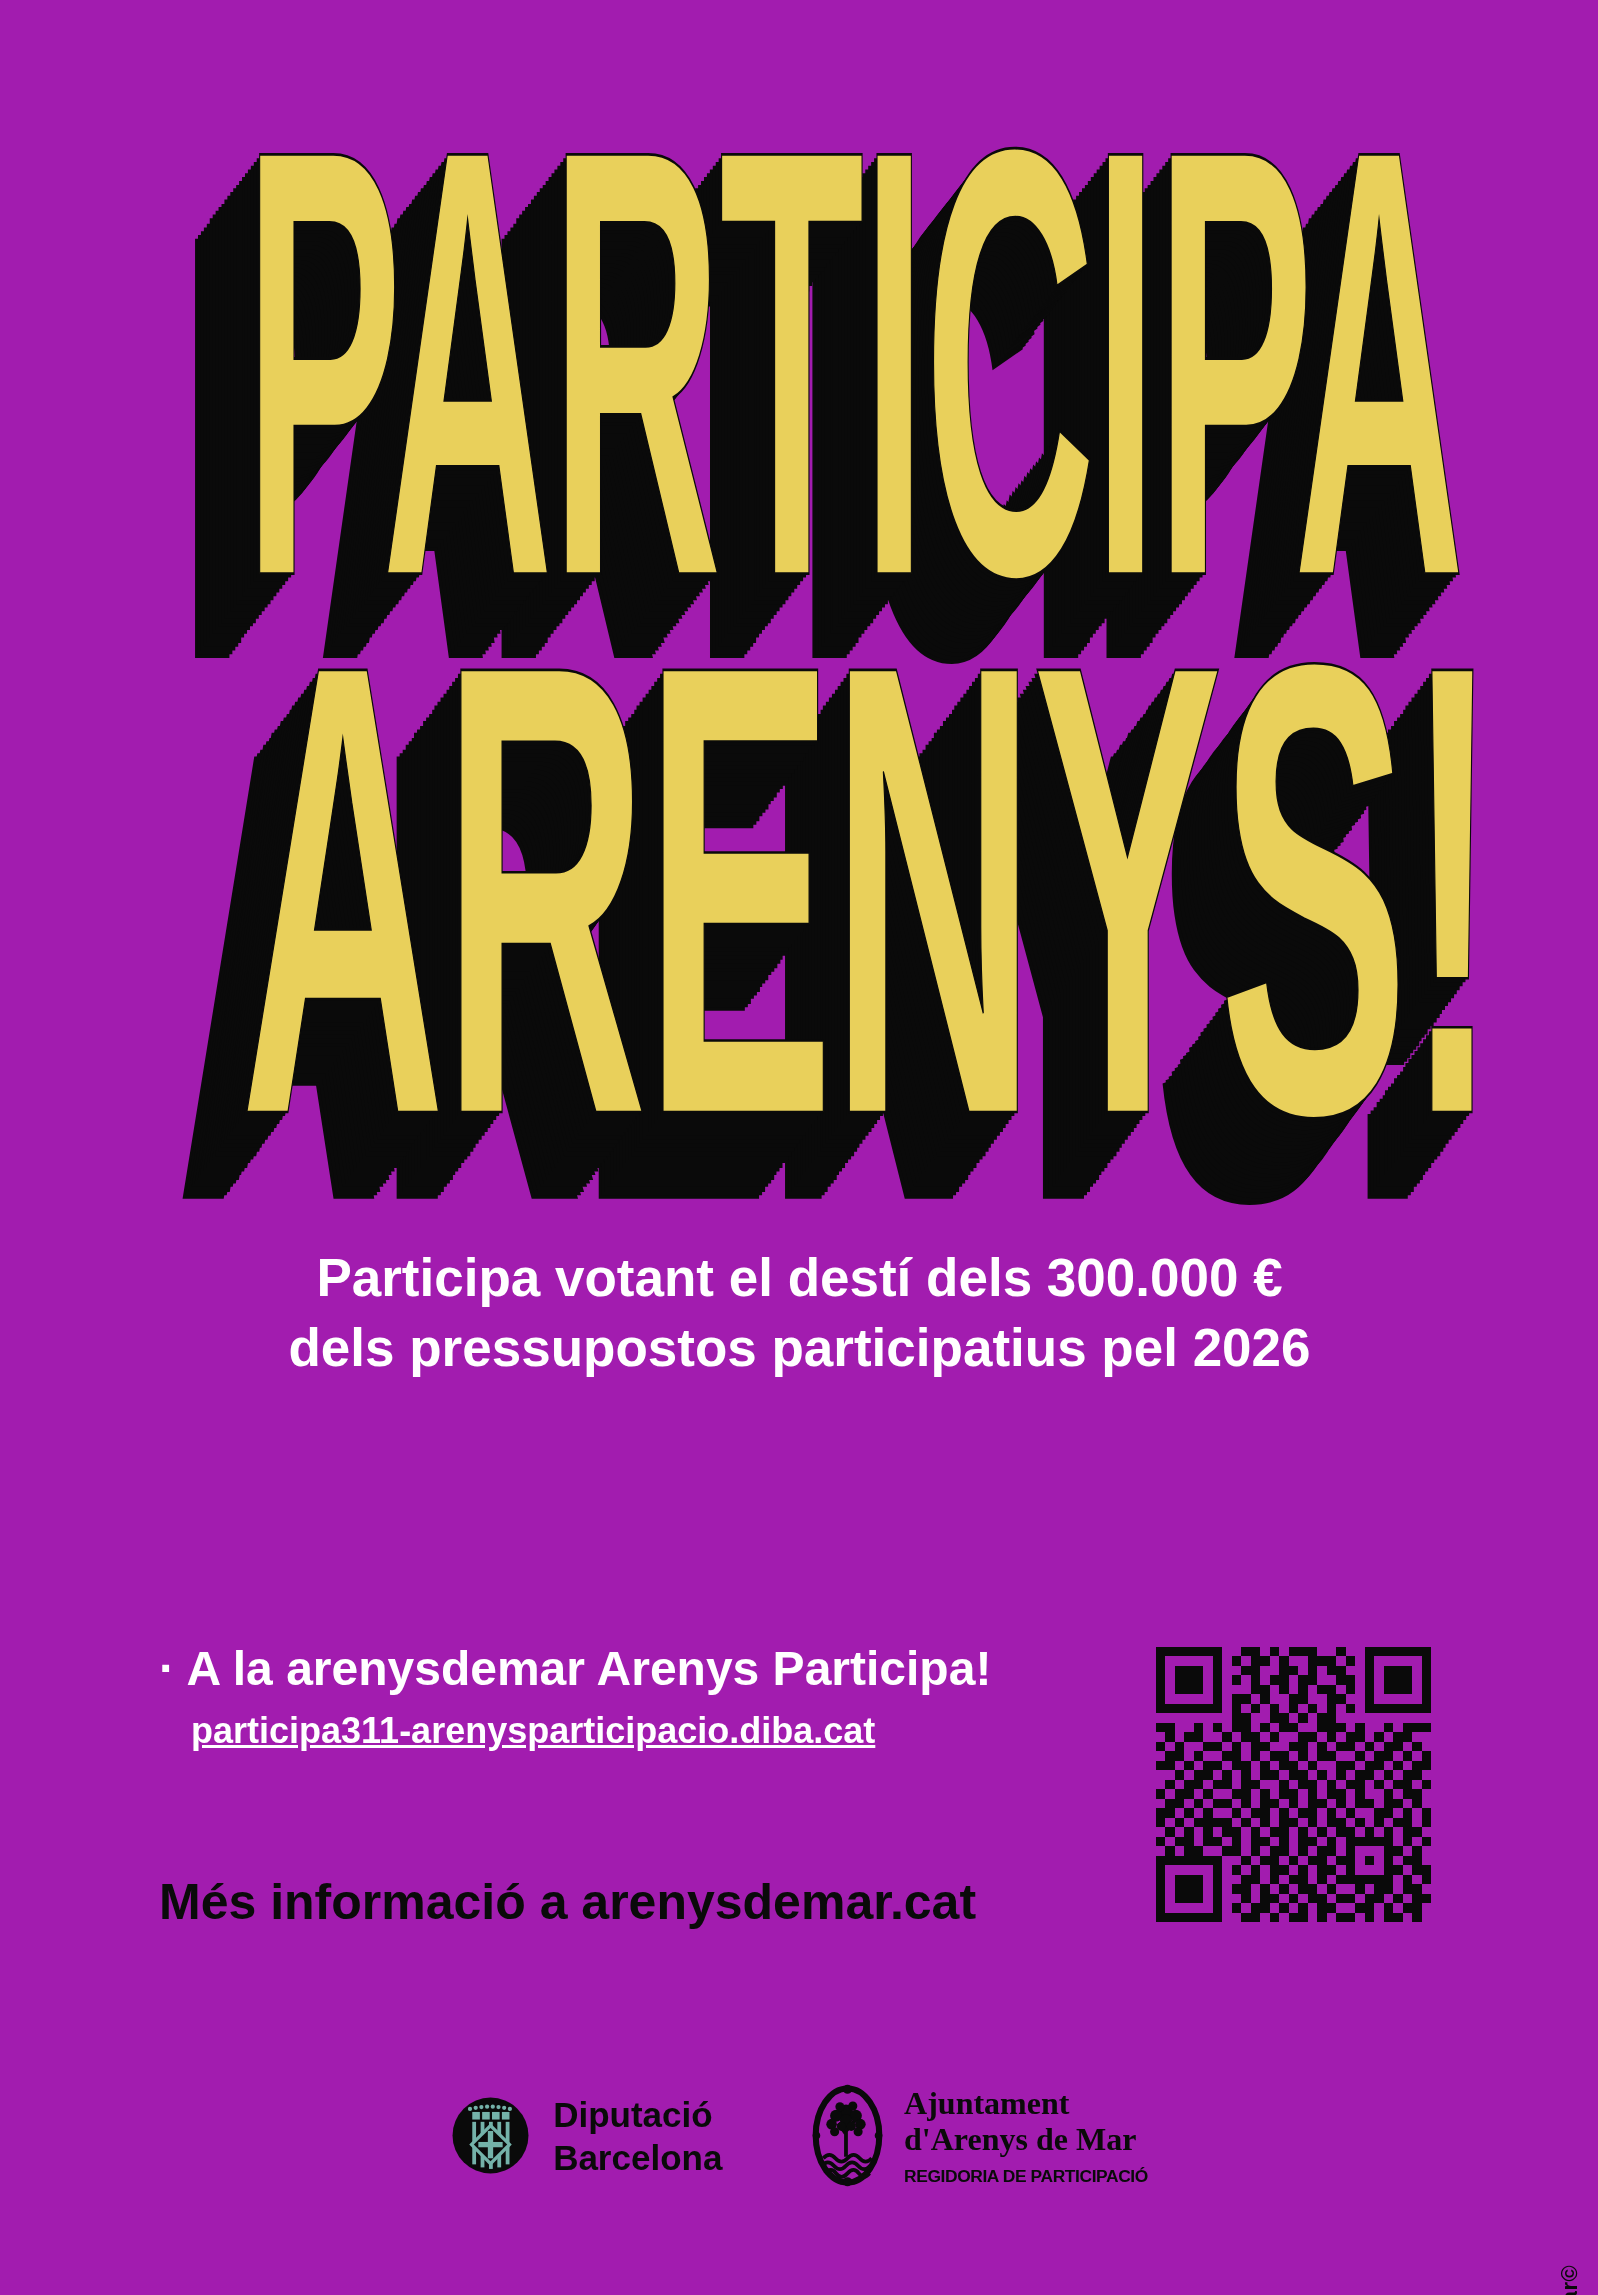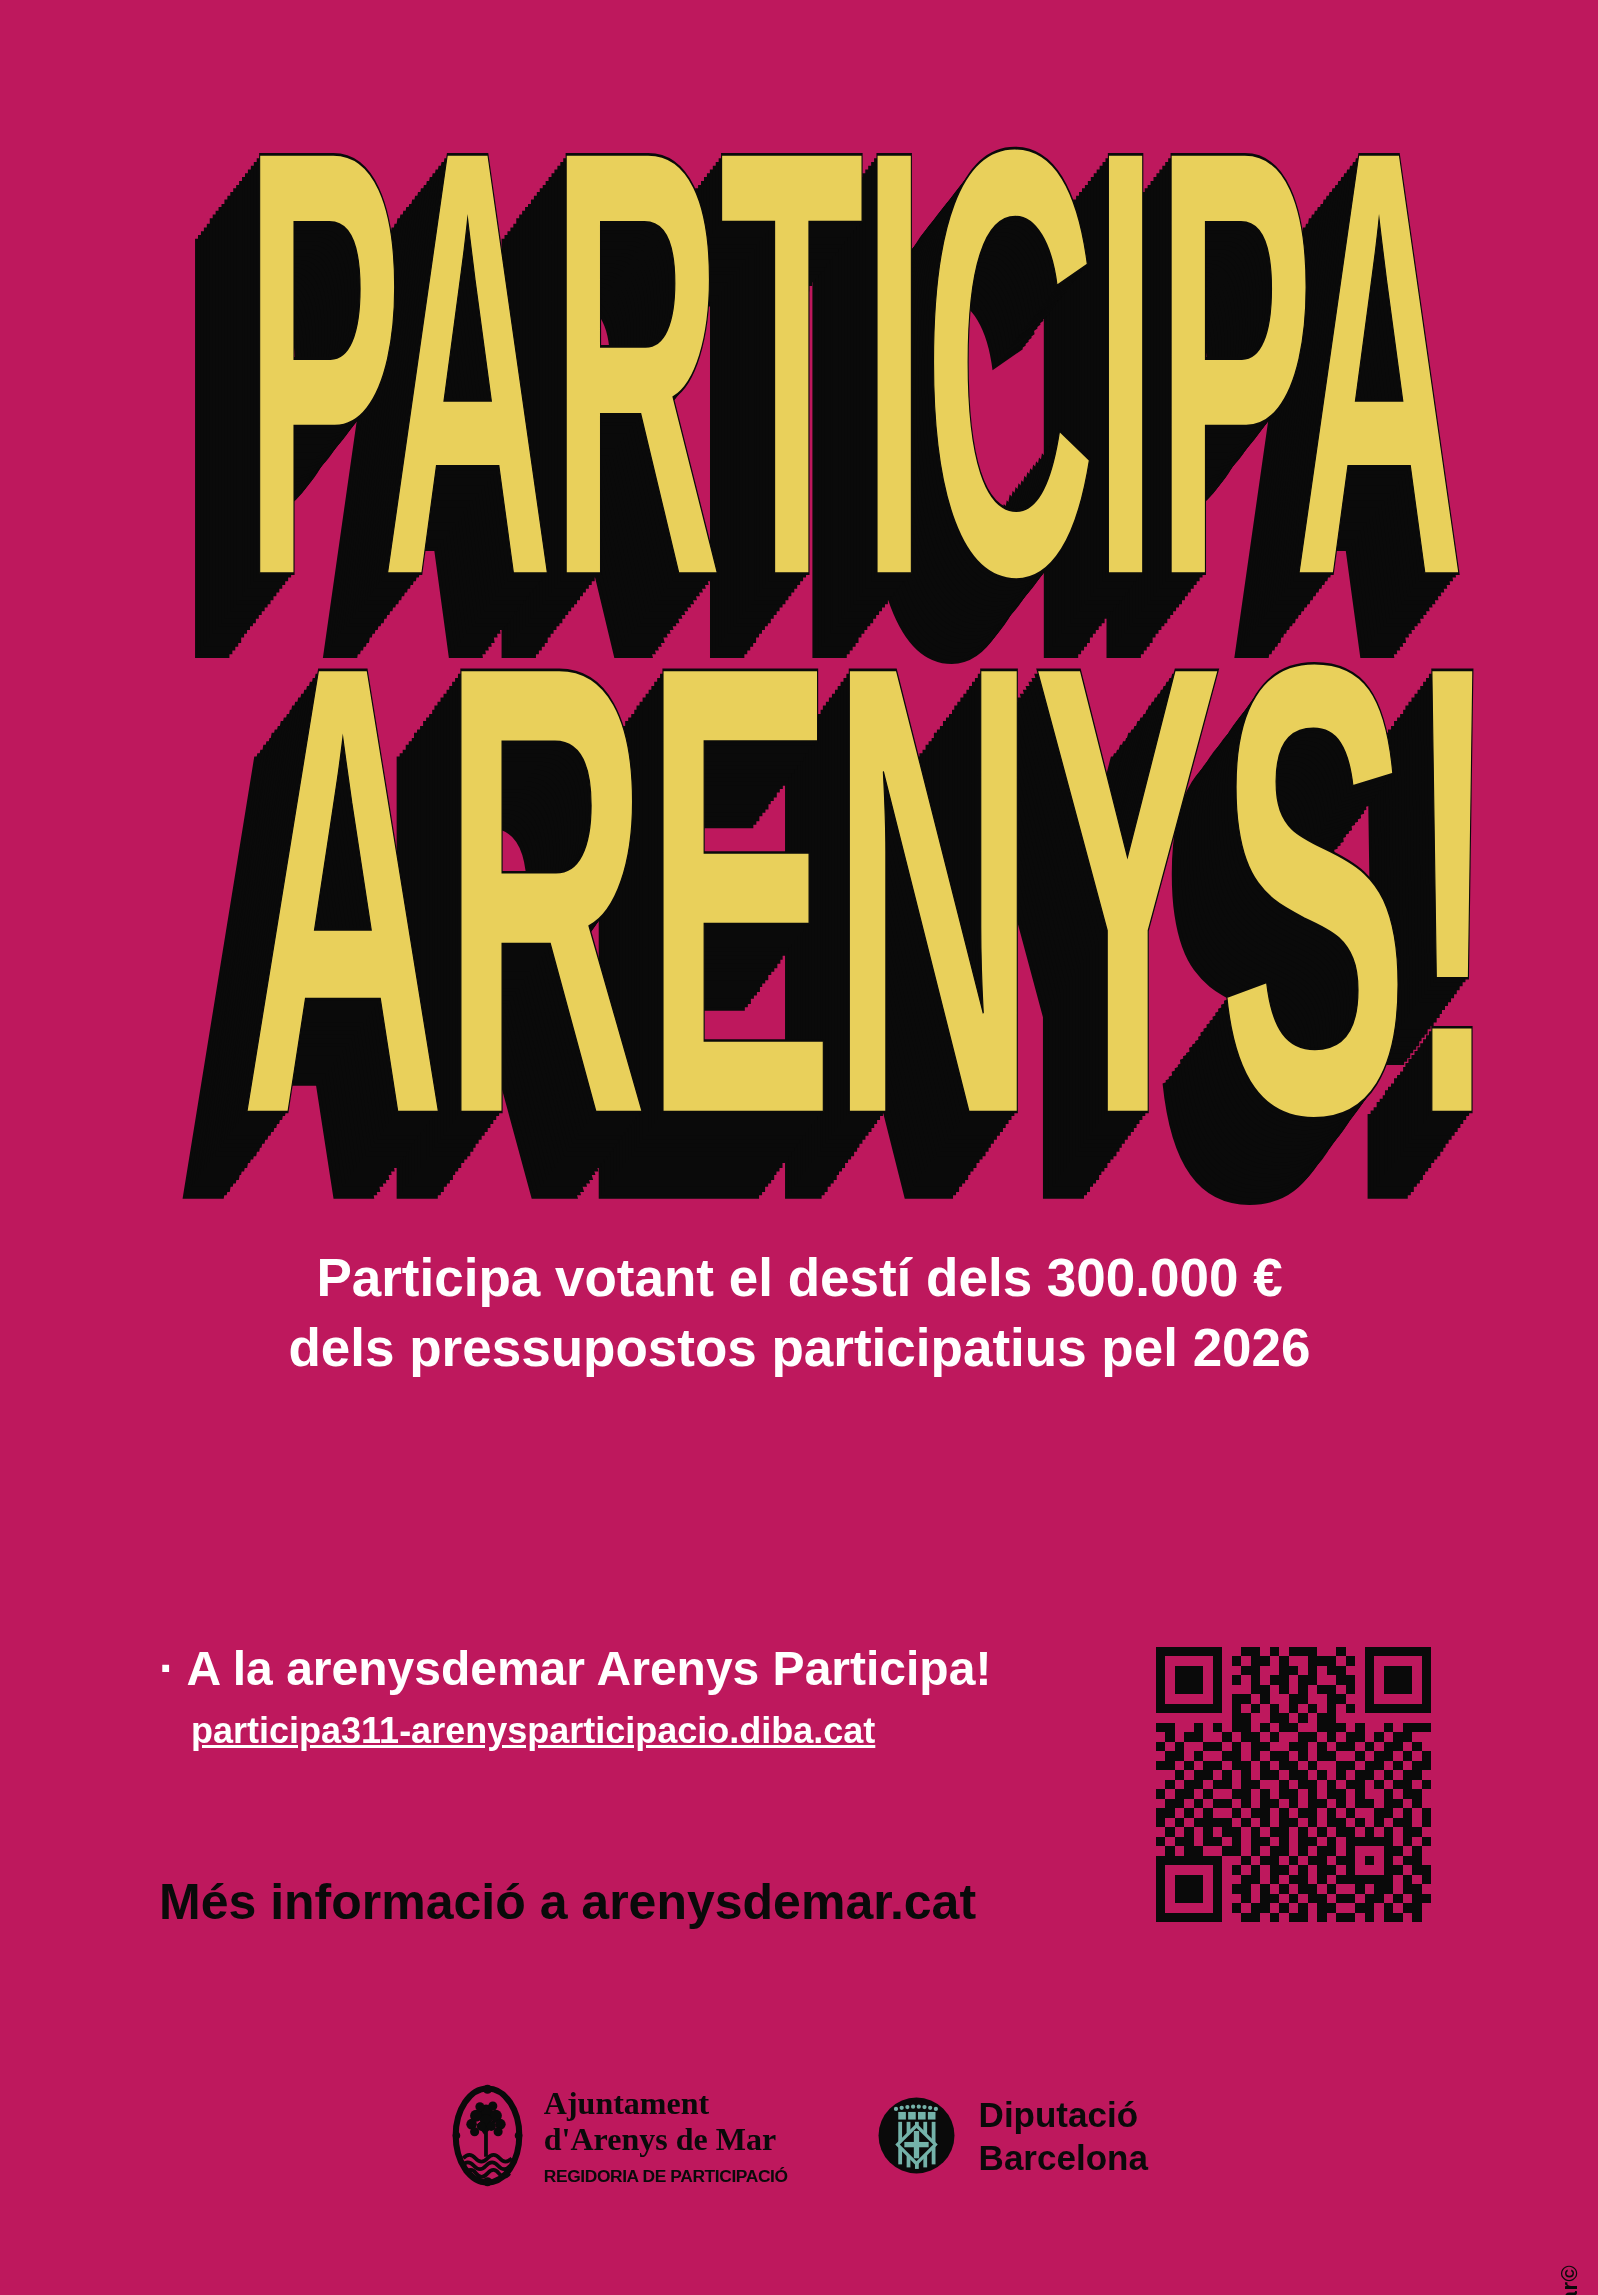--- a/index.html
+++ b/index.html
@@ -1,18 +1,18 @@
 <!DOCTYPE html>
 <html style="font-size:12px"><head>
 <meta charset="utf-8">
 <style>
   html,body{margin:0;padding:0;}
   .poster{
     position:relative; width:1599px; height:2295px;
-    background:#be185d; overflow:hidden;
+    background:#a21caf; overflow:hidden;
     font-family:"Liberation Sans", sans-serif; color:#0a0a0a;
   }
   
   .titlewrap{position:absolute; width:100%; display:flex; justify-content:center; pointer-events:none;}
   .bigtitle{
     white-space:nowrap; font-weight:bold; line-height:1; color:#e9d05b;
     letter-spacing:-0.015em; -webkit-text-stroke:1.5px #0a0a0a;
   }
   .wrap1{top:58px; left:53px;}
   .title1{font-size:325px; transform:scale(0.734,1.875); transform-origin:50% 0;}
@@ -924,20 +924,57 @@
       <div></div>
       <div class="qm"></div>
       <div class="qm"></div>
       <div></div>
       <div class="qm"></div>
       <div></div>
     </div>
 
   <div class="footer">
 
+    <div class="logo-group dp-group">
+      <span>
+        <svg width="79" height="79" viewBox="0 0 104 104">
+          <circle cx="52" cy="52" r="50" fill="#0a0a0a"></circle>
+          <g fill="#74b2a9">
+            <circle cx="25" cy="17" r="2.8"></circle>
+              <circle cx="32.5" cy="15.5" r="2.8"></circle>
+              <circle cx="40" cy="14.5" r="2.8"></circle>
+            <circle cx="47.5" cy="14" r="2.8"></circle>
+              <circle cx="55" cy="14" r="2.8"></circle>
+              <circle cx="62.5" cy="14.5" r="2.8"></circle>
+            <circle cx="70" cy="15.5" r="2.8"></circle>
+              <circle cx="77.5" cy="17" r="2.8"></circle>
+            <rect x="28" y="21" width="10" height="10"></rect>
+              <rect x="41" y="21" width="10" height="10"></rect>
+            <rect x="54" y="21" width="10" height="10"></rect>
+              <rect x="67" y="21" width="10" height="10"></rect>
+            <rect x="28" y="34" width="5" height="56"></rect>
+              <rect x="39" y="34" width="5" height="60"></rect>
+            <rect x="50" y="34" width="5" height="62"></rect>
+              <rect x="61" y="34" width="5" height="60"></rect>
+            <rect x="72" y="34" width="5" height="56"></rect>
+            <path d="M52 36 L80 64 L52 92 L24 64 Z"></path>
+          </g>
+          <path d="M52 42 L74 64 L52 86 L30 64 Z" fill="#0a0a0a"></path>
+          <g fill="#74b2a9">
+            <rect x="48.5" y="46" width="7" height="36"></rect>
+            <rect x="36" y="60.5" width="32" height="7"></rect>
+          </g>
+        </svg>
+      </span>
+      <span class="dp-text">
+        <span style="display:block">Diputació</span>
+        <span style="display:block">Barcelona</span>
+      </span>
+    </div>
+
     <div class="logo-group aj-group">
       <span>
         <svg width="73" height="103" viewBox="0 0 96 136">
           <ellipse cx="48" cy="68" rx="42" ry="62" fill="none" stroke="#0a0a0a" stroke-width="8"></ellipse>
           <circle cx="48" cy="7" r="6" fill="#0a0a0a"></circle>
           <circle cx="48" cy="129" r="6" fill="#0a0a0a"></circle>
           <circle cx="7" cy="68" r="5" fill="#0a0a0a"></circle>
           <circle cx="89" cy="68" r="5" fill="#0a0a0a"></circle>
           <path d="M46 96 L46 60 L44 44 M46 66 L36 52 M46 62 L58 48" stroke="#0a0a0a" stroke-width="5" fill="none"></path>
           <g fill="#0a0a0a">
@@ -961,55 +998,18 @@
           </g>
         </svg>
       </span>
       <span class="aj-text">
         <span class="aj-serif">Ajuntament</span>
         <span class="aj-serif">d'Arenys de Mar</span>
         <span class="aj-dept">REGIDORIA DE PARTICIPACIÓ</span>
       </span>
     </div>
 
-    <div class="logo-group dp-group">
-      <span>
-        <svg width="79" height="79" viewBox="0 0 104 104">
-          <circle cx="52" cy="52" r="50" fill="#0a0a0a"></circle>
-          <g fill="#74b2a9">
-            <circle cx="25" cy="17" r="2.8"></circle>
-              <circle cx="32.5" cy="15.5" r="2.8"></circle>
-              <circle cx="40" cy="14.5" r="2.8"></circle>
-            <circle cx="47.5" cy="14" r="2.8"></circle>
-              <circle cx="55" cy="14" r="2.8"></circle>
-              <circle cx="62.5" cy="14.5" r="2.8"></circle>
-            <circle cx="70" cy="15.5" r="2.8"></circle>
-              <circle cx="77.5" cy="17" r="2.8"></circle>
-            <rect x="28" y="21" width="10" height="10"></rect>
-              <rect x="41" y="21" width="10" height="10"></rect>
-            <rect x="54" y="21" width="10" height="10"></rect>
-              <rect x="67" y="21" width="10" height="10"></rect>
-            <rect x="28" y="34" width="5" height="56"></rect>
-              <rect x="39" y="34" width="5" height="60"></rect>
-            <rect x="50" y="34" width="5" height="62"></rect>
-              <rect x="61" y="34" width="5" height="60"></rect>
-            <rect x="72" y="34" width="5" height="56"></rect>
-            <path d="M52 36 L80 64 L52 92 L24 64 Z"></path>
-          </g>
-          <path d="M52 42 L74 64 L52 86 L30 64 Z" fill="#0a0a0a"></path>
-          <g fill="#74b2a9">
-            <rect x="48.5" y="46" width="7" height="36"></rect>
-            <rect x="36" y="60.5" width="32" height="7"></rect>
-          </g>
-        </svg>
-      </span>
-      <span class="dp-text">
-        <span style="display:block">Diputació</span>
-        <span style="display:block">Barcelona</span>
-      </span>
-    </div>
-
   </div>
 
   <div class="credit">Es Carabar©</div>
 
 </div>
 
 
 </body></html>

